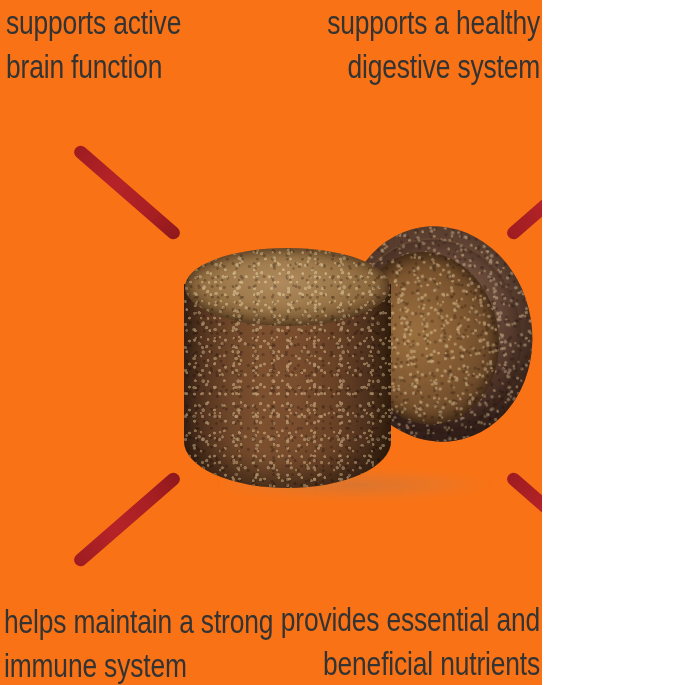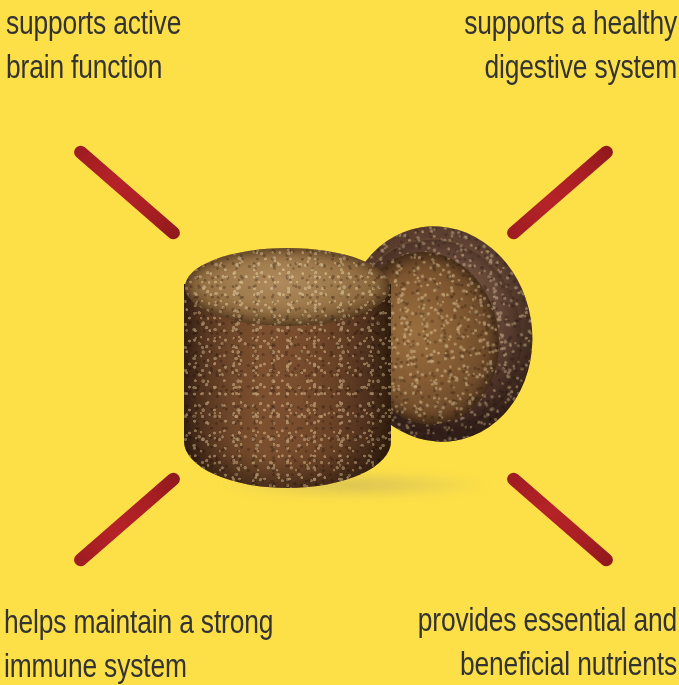--- a/index.html
+++ b/index.html
@@ -7,23 +7,23 @@
     margin: 0;
     padding: 0;
     background: #ffffff;
   }
   body {
     font-family: "Liberation Sans", "DejaVu Sans", sans-serif;
   }
 
   #stage {
     position: relative;
-    width: 679px;
+    width: 542px;
     height: 685px;
-    background: #fde047;
+    background: #f97316;
     overflow: hidden;
   }
 
   
   .caption {
     position: absolute;
     font-family: "Liberation Sans", "DejaVu Sans", sans-serif;
     font-size: 33px;
     line-height: 44px;
     font-weight: 400;

